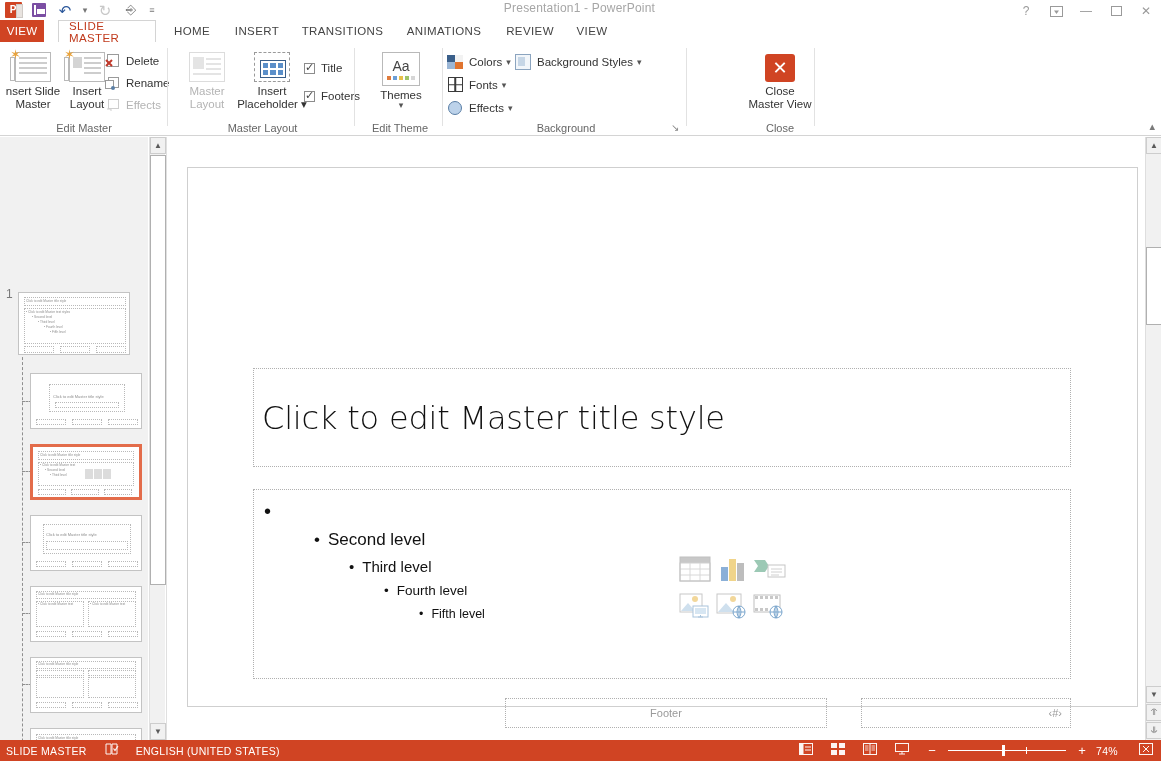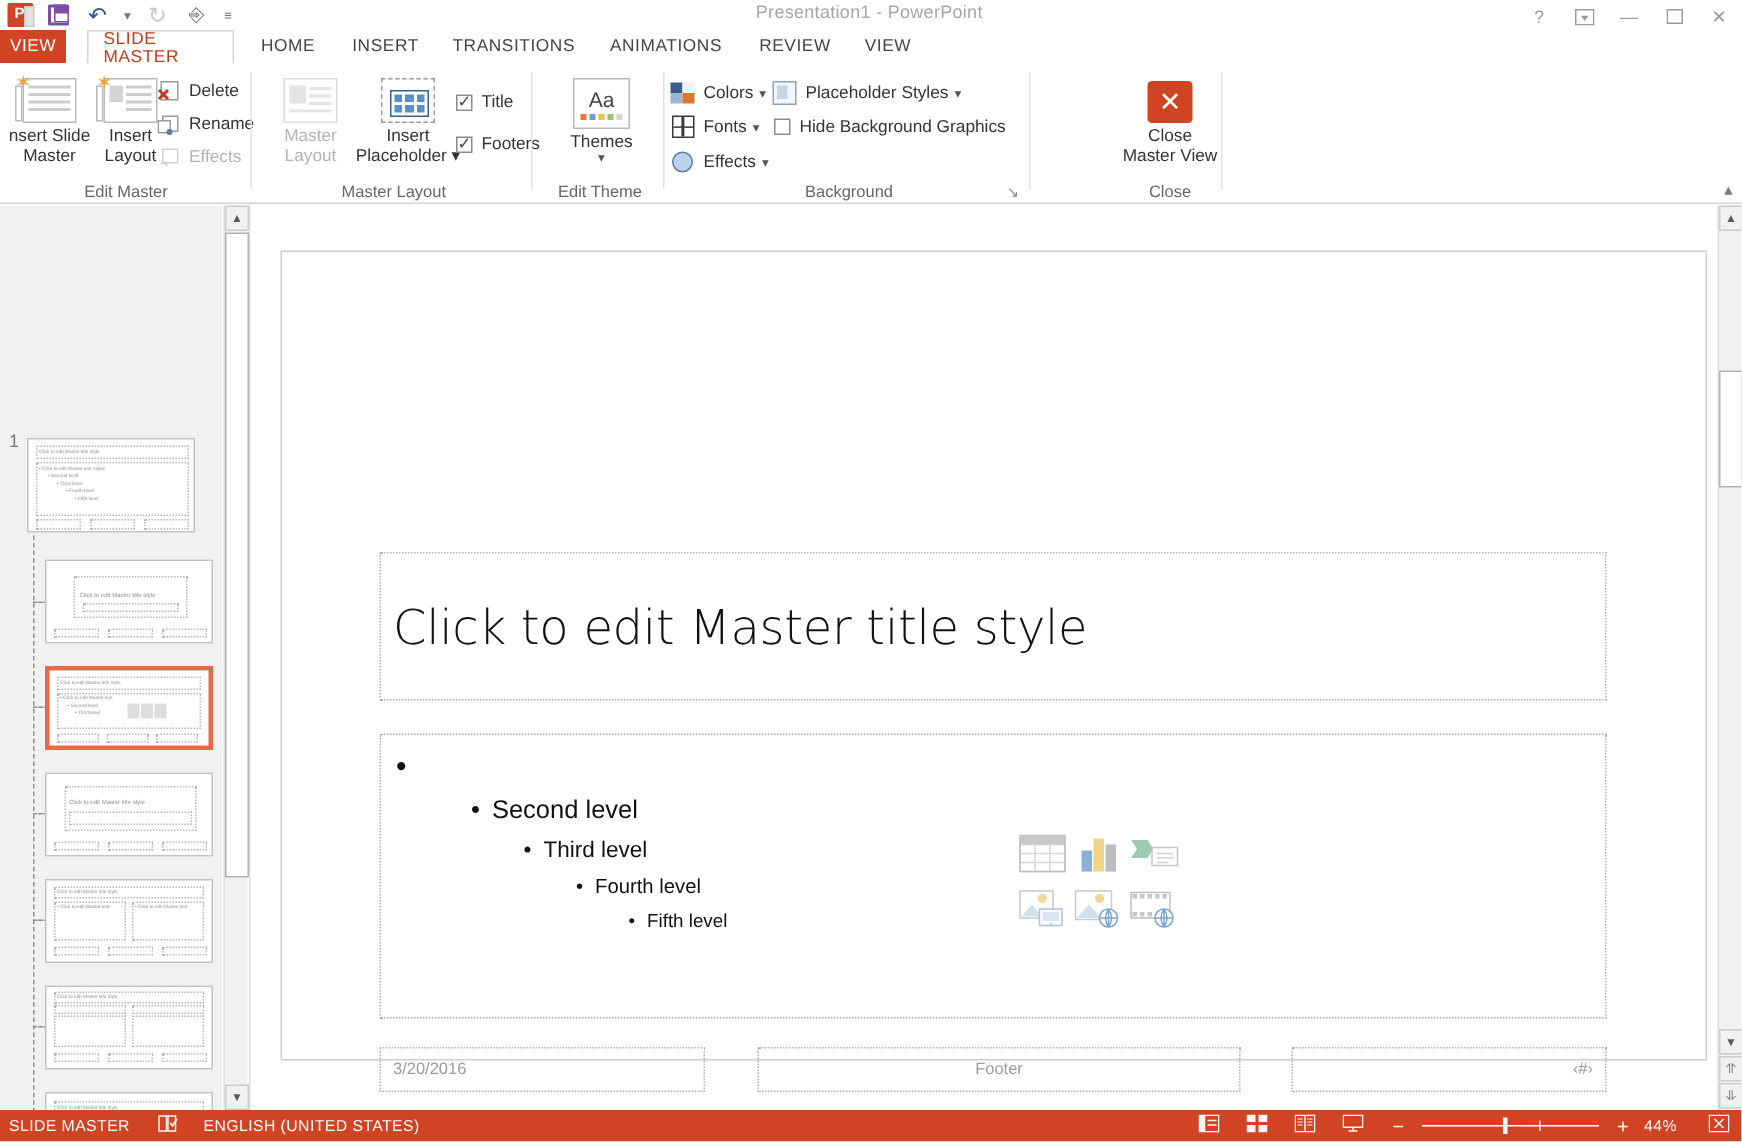--- a/index.html
+++ b/index.html
@@ -484,26 +484,22 @@
           <span>Effects</span>
           <span style="margin-left:4px;font-size:9px;color:#555;">▾</span>
         </div>
       </div>
 
       <div style="position:absolute; left:68px; top:8px;">
         <div class="smallrow" style="height:23px">
           <span class="sico">
               <span class="bgstyle-ic"></span>
             </span>
-          <span>Placeholder Styles</span>
+          <span>Background Styles</span>
           <span style="margin-left:4px;font-size:9px;color:#555;">▾</span>
-        </div>
-        <div class="smallrow" style="height:23px">
-          <span class="cb" style="margin-left:3px"></span>
-          <span>Hide Background Graphics</span>
         </div>
       </div>
 
       <div class="gname">Background</div>
       <div class="dlg-launch">↘</div>
       <div class="gsep" style="right:0;"></div>
     </div>
 
 
     <div class="rgroup" style="left:745px; width:70px;">
@@ -713,23 +709,20 @@
                 <rect x="12" y="16" width="3" height="3"></rect>
               </g>
               <circle cx="23" cy="20" r="6" fill="#fff" stroke="#7ba6cd"></circle>
               <path d="M17 20 H29 M23 14 V26 M23 14 Q19 20 23 26 M23 14 Q27 20 23 26" stroke="#7ba6cd" fill="none"></path>
             </svg>
           </div>
         </div>
       </div>
 
       <div class="ph-footrow">
-        <div class="ph-date">
-          <span>3/20/2016</span>
-        </div>
         <div class="ph-footer">
           <span>Footer</span>
         </div>
         <div class="ph-num">
           <span>‹#›</span>
         </div>
       </div>
     </div>
   </div>
 
@@ -782,21 +775,21 @@
             <rect x="0.5" y="0.5" width="13" height="8" fill="none" stroke="#fff"></rect>
             <path d="M7 8.5 V11 M4 11 H10" stroke="#fff"></path>
           </svg>
       </span>
       <span style="margin:0 4px 0 10px; font-size:13px;">−</span>
       <span class="zoomtrack">
         <span class="zoomthumb"></span>
         <span class="zoomtick"></span>
       </span>
       <span style="margin:0 10px 0 4px; font-size:13px;">+</span>
-      <span style="margin-right:12px">44%</span>
+      <span style="margin-right:12px">74%</span>
       <span class="sb-icon" style="margin-right:4px">
         <svg width="14" height="12" viewBox="0 0 14 12">
             <rect x="0.5" y="0.5" width="13" height="11" fill="none" stroke="#fff"></rect>
             <path d="M4 3 L7 6 L4 9 M10 3 L7 6 L10 9" stroke="#fff" fill="none"></path>
           </svg>
       </span>
     </div>
   </div>
 
 </div>

